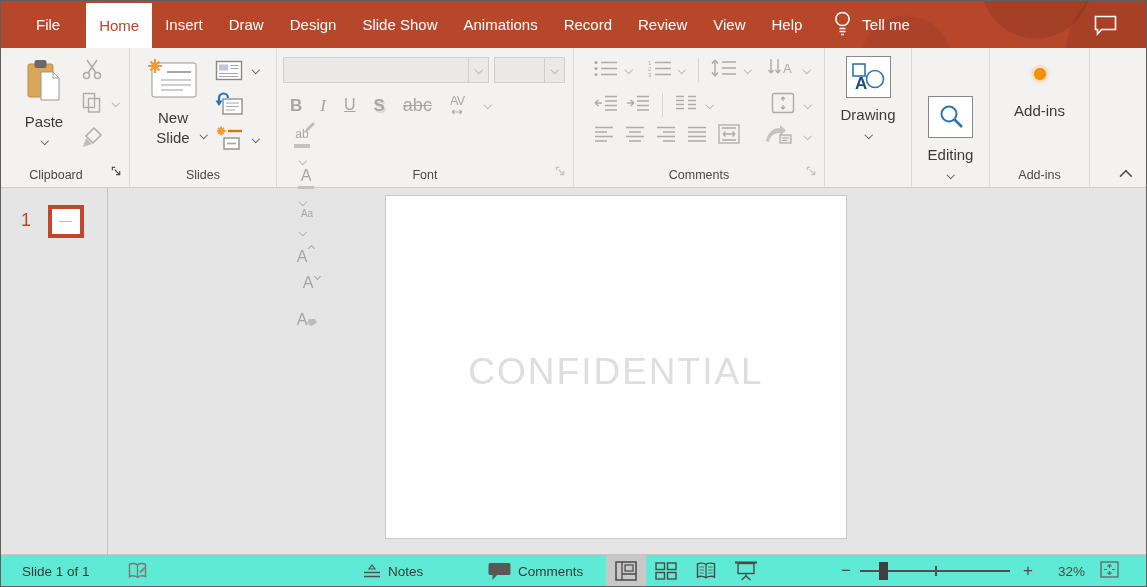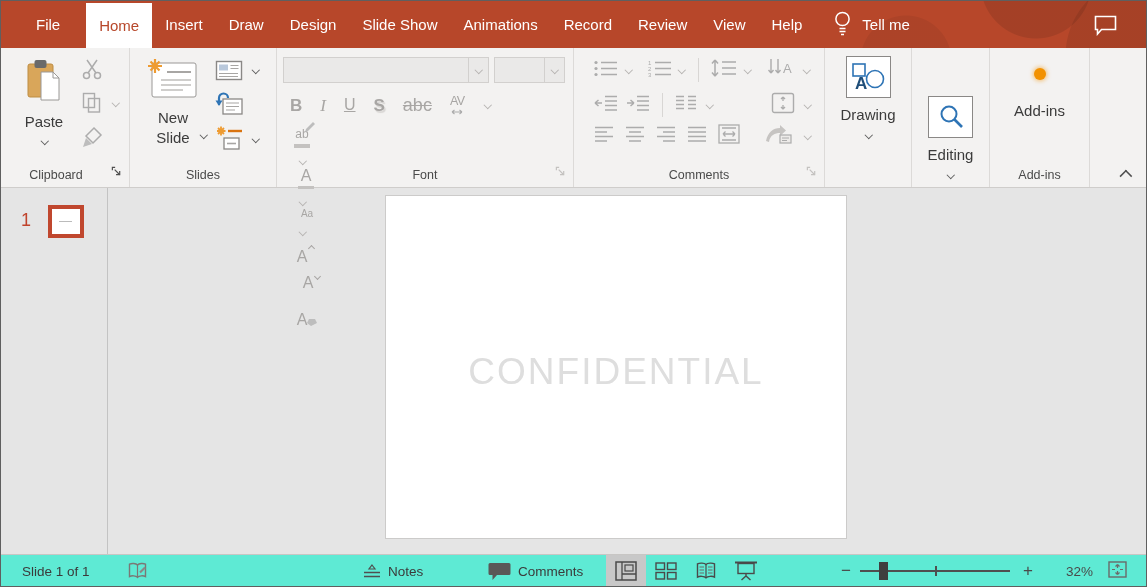--- a/index.html
+++ b/index.html
@@ -583,21 +583,21 @@
       </span>
     </div>
     <div class="sb" style="left:840px; gap:9px;">
       <span style="font-size:17px; color:#4A4A4A;">−</span>
       <span class="ztrack">
         <span class="line"></span>
         <span class="tick"></span>
         <span class="handle"></span>
       </span>
       <span style="font-size:17px; color:#4A4A4A; margin-left:4px;">+</span>
-      <span style="margin-left:24px; color:#4A4A4A;text-align:center;">32%</span>
+      <span style="margin-left:16px; color:#4A4A4A;text-align:center;">32%</span>
       <span style="margin-left:6px;">
         <svg width="19" height="17" viewBox="0 0 19 17">
             <rect x="1" y="1" width="17" height="15" fill="none" stroke="#6A6A6A" stroke-width="1.4"></rect>
             <g stroke="#6A6A6A" stroke-width="1.2" fill="none">
               <path d="M9.5 3.5 v3.5 M9.5 3.5 l-2 2 M9.5 3.5 l2 2 M9.5 13.5 v-3.5 M9.5 13.5 l-2 -2 M9.5 13.5 l2 -2 M4 8.5 h3 M15 8.5 h-3"></path>
             </g>
           </svg>
       </span>
     </div>
   </div>

